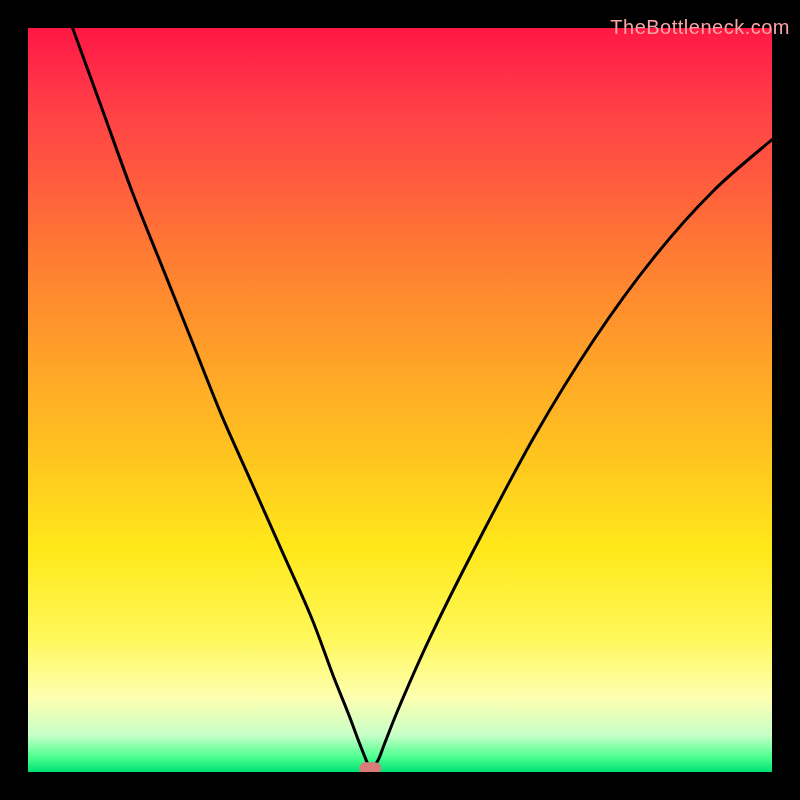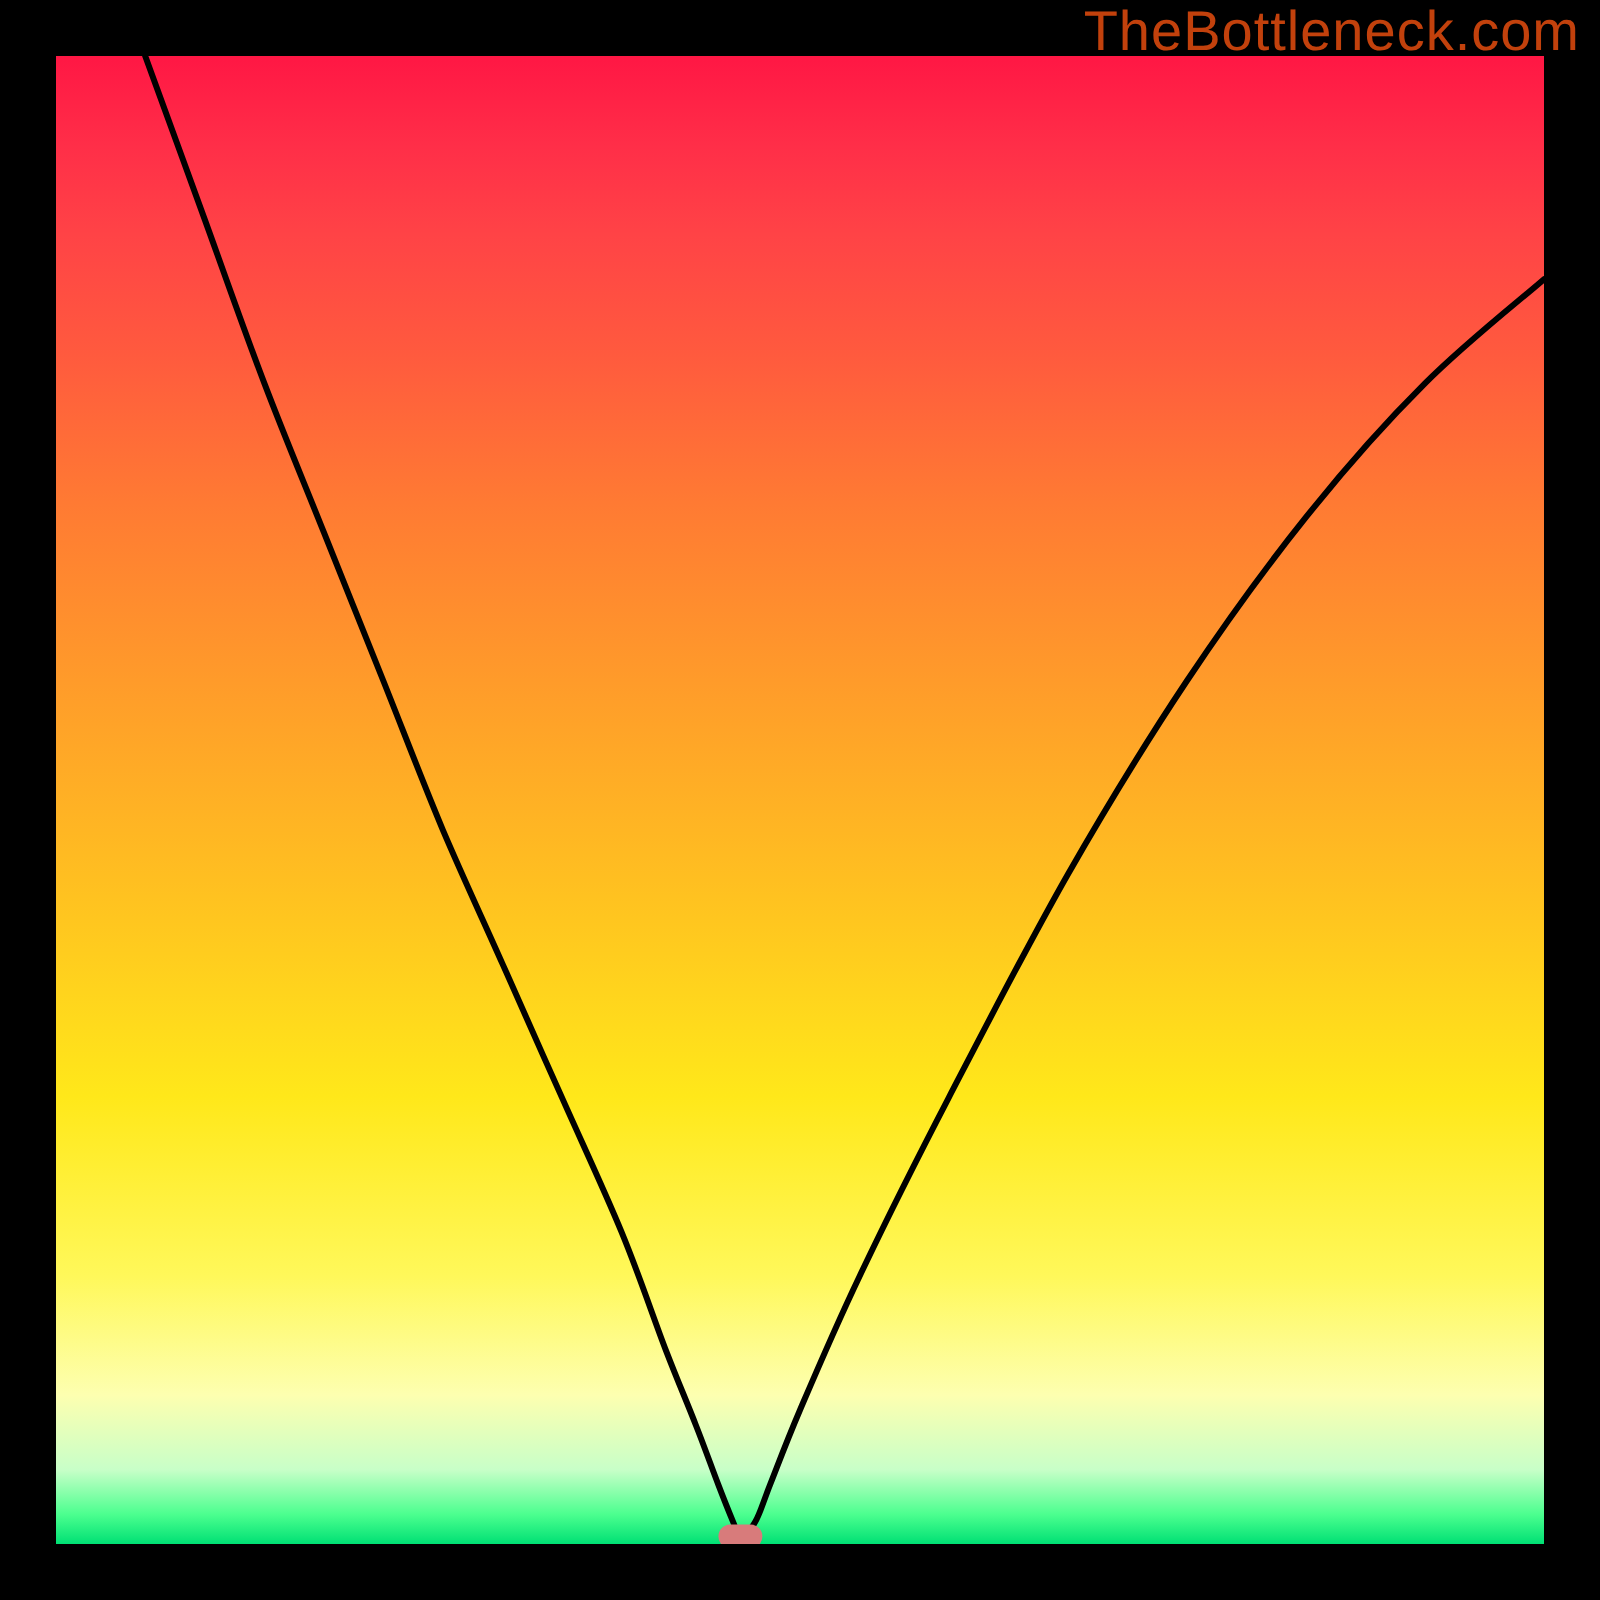--- a/index.html
+++ b/index.html
@@ -12,24 +12,24 @@
     font-family: Arial, Helvetica, sans-serif;
   }
   .outer {
     position: relative;
     width: 800px;
     height: 800px;
     background: #000;
   }
   .watermark {
     position: absolute;
-    top: 0;
+    top: 16px;
     right: 10px;
-    color: #c2410c;
-    font-size: 28px;
+    color: #fca5a5;
+    font-size: 20px;
     font-weight: 400;
     letter-spacing: 0.5px;
     z-index: 10;
   }
   .plot-area {
     position: absolute;
     left: 28px;
     top: 28px;
     width: 744px;
     height: 744px;

